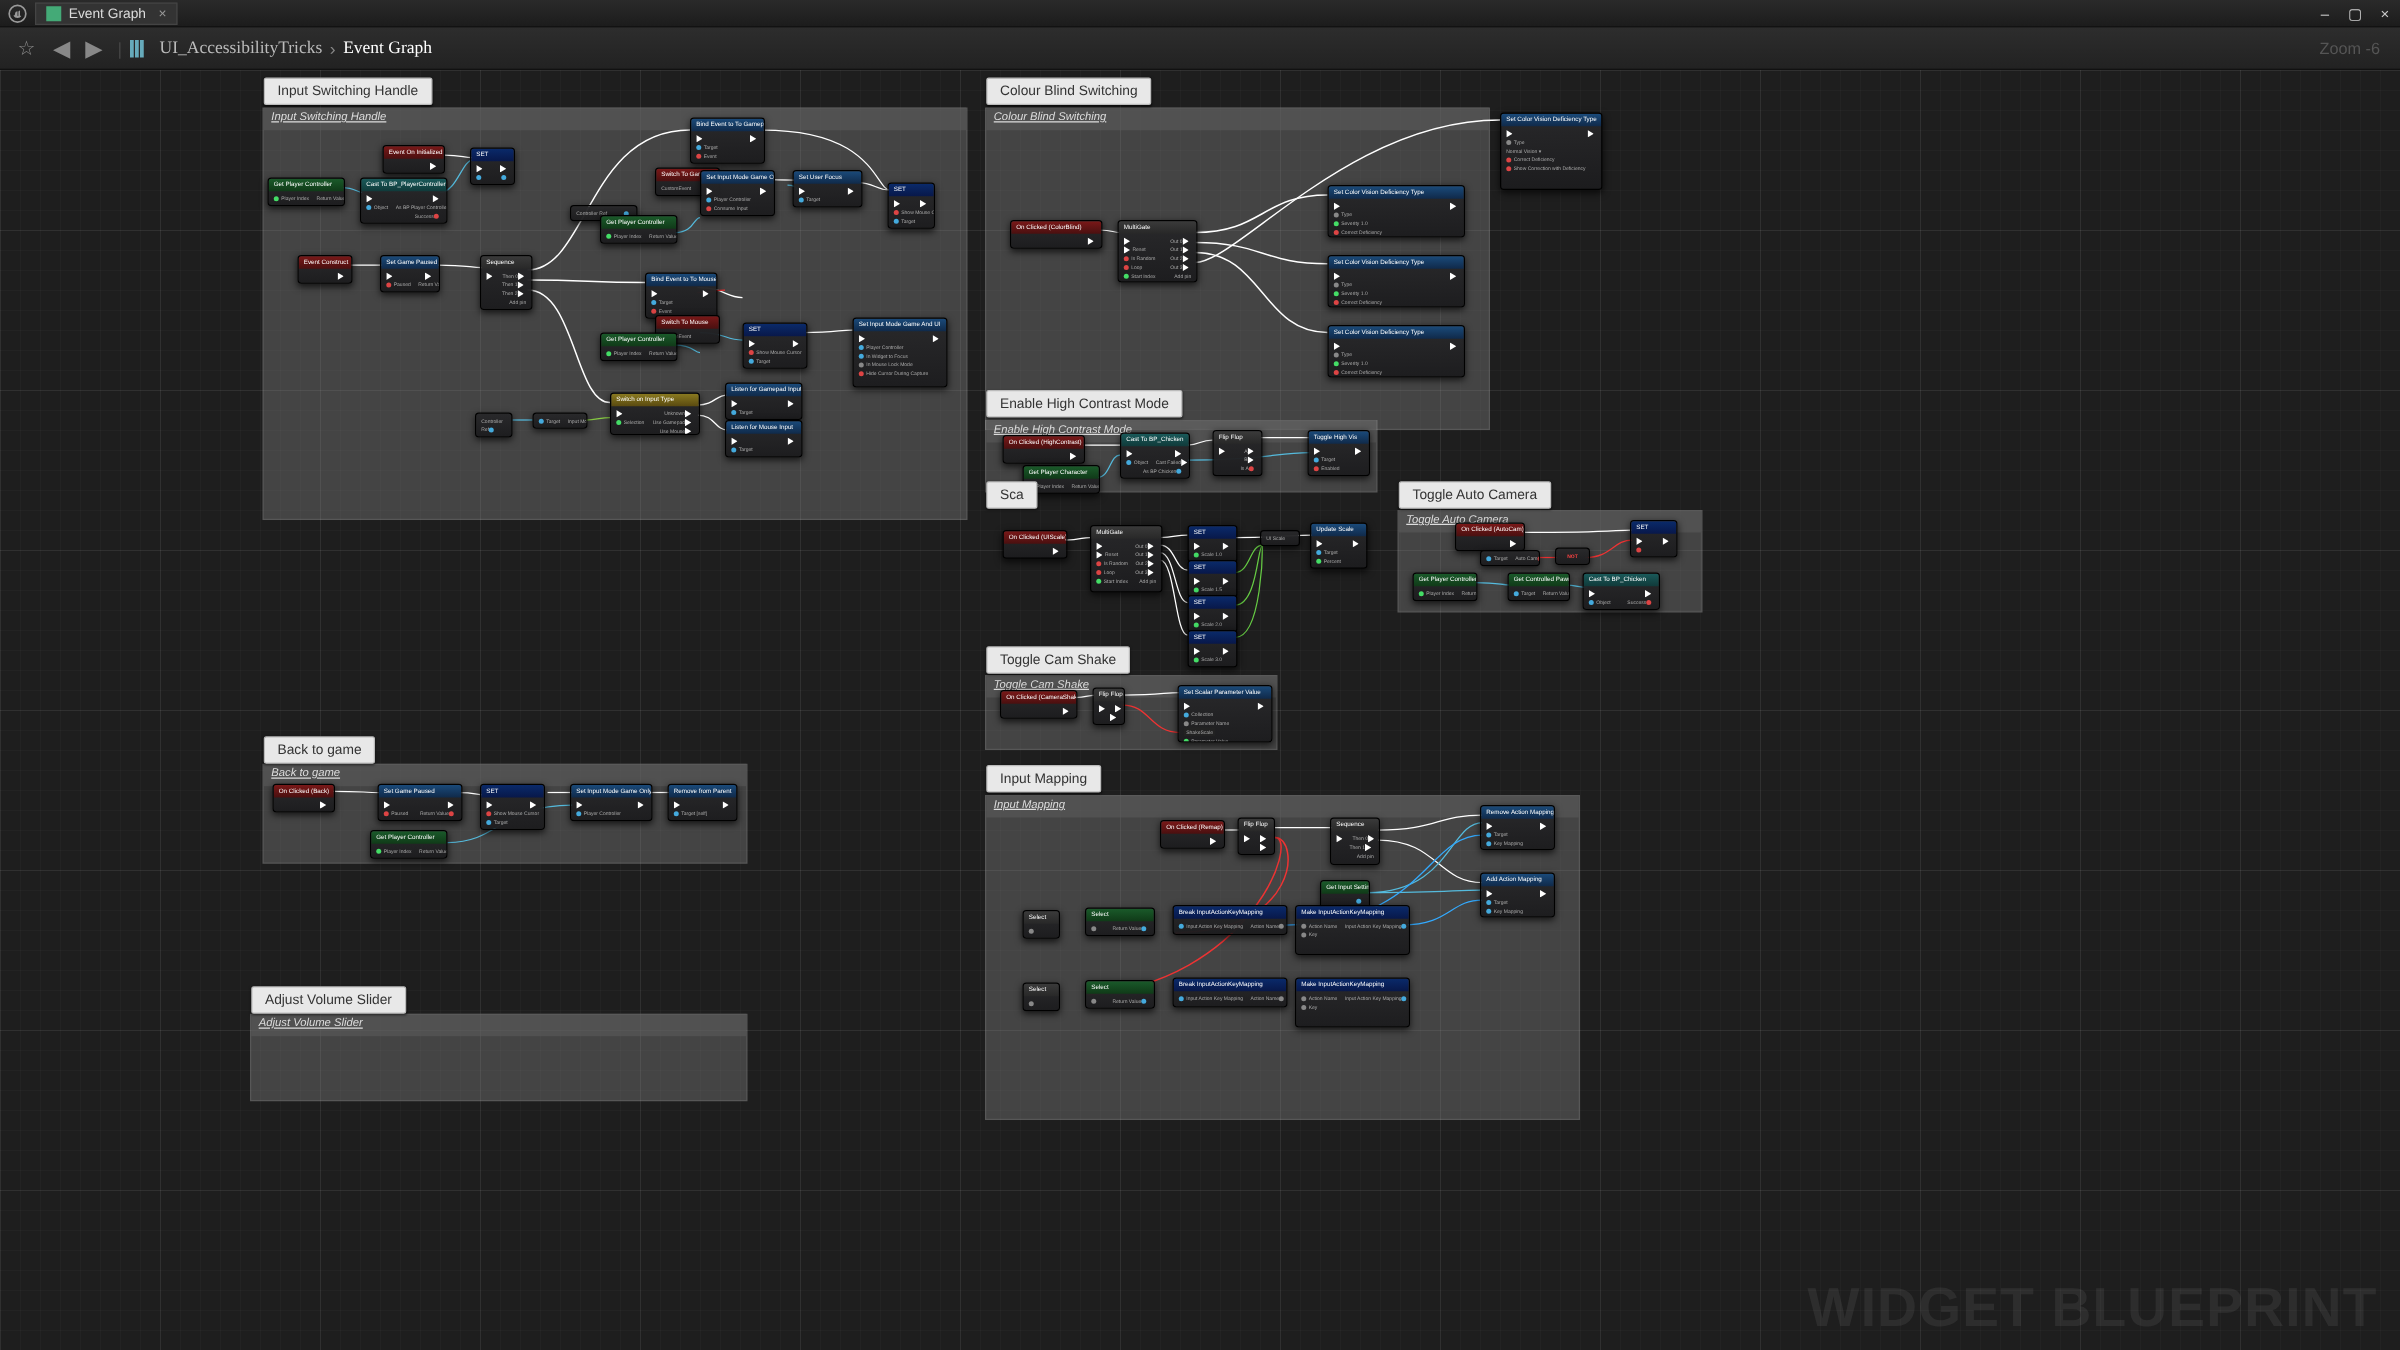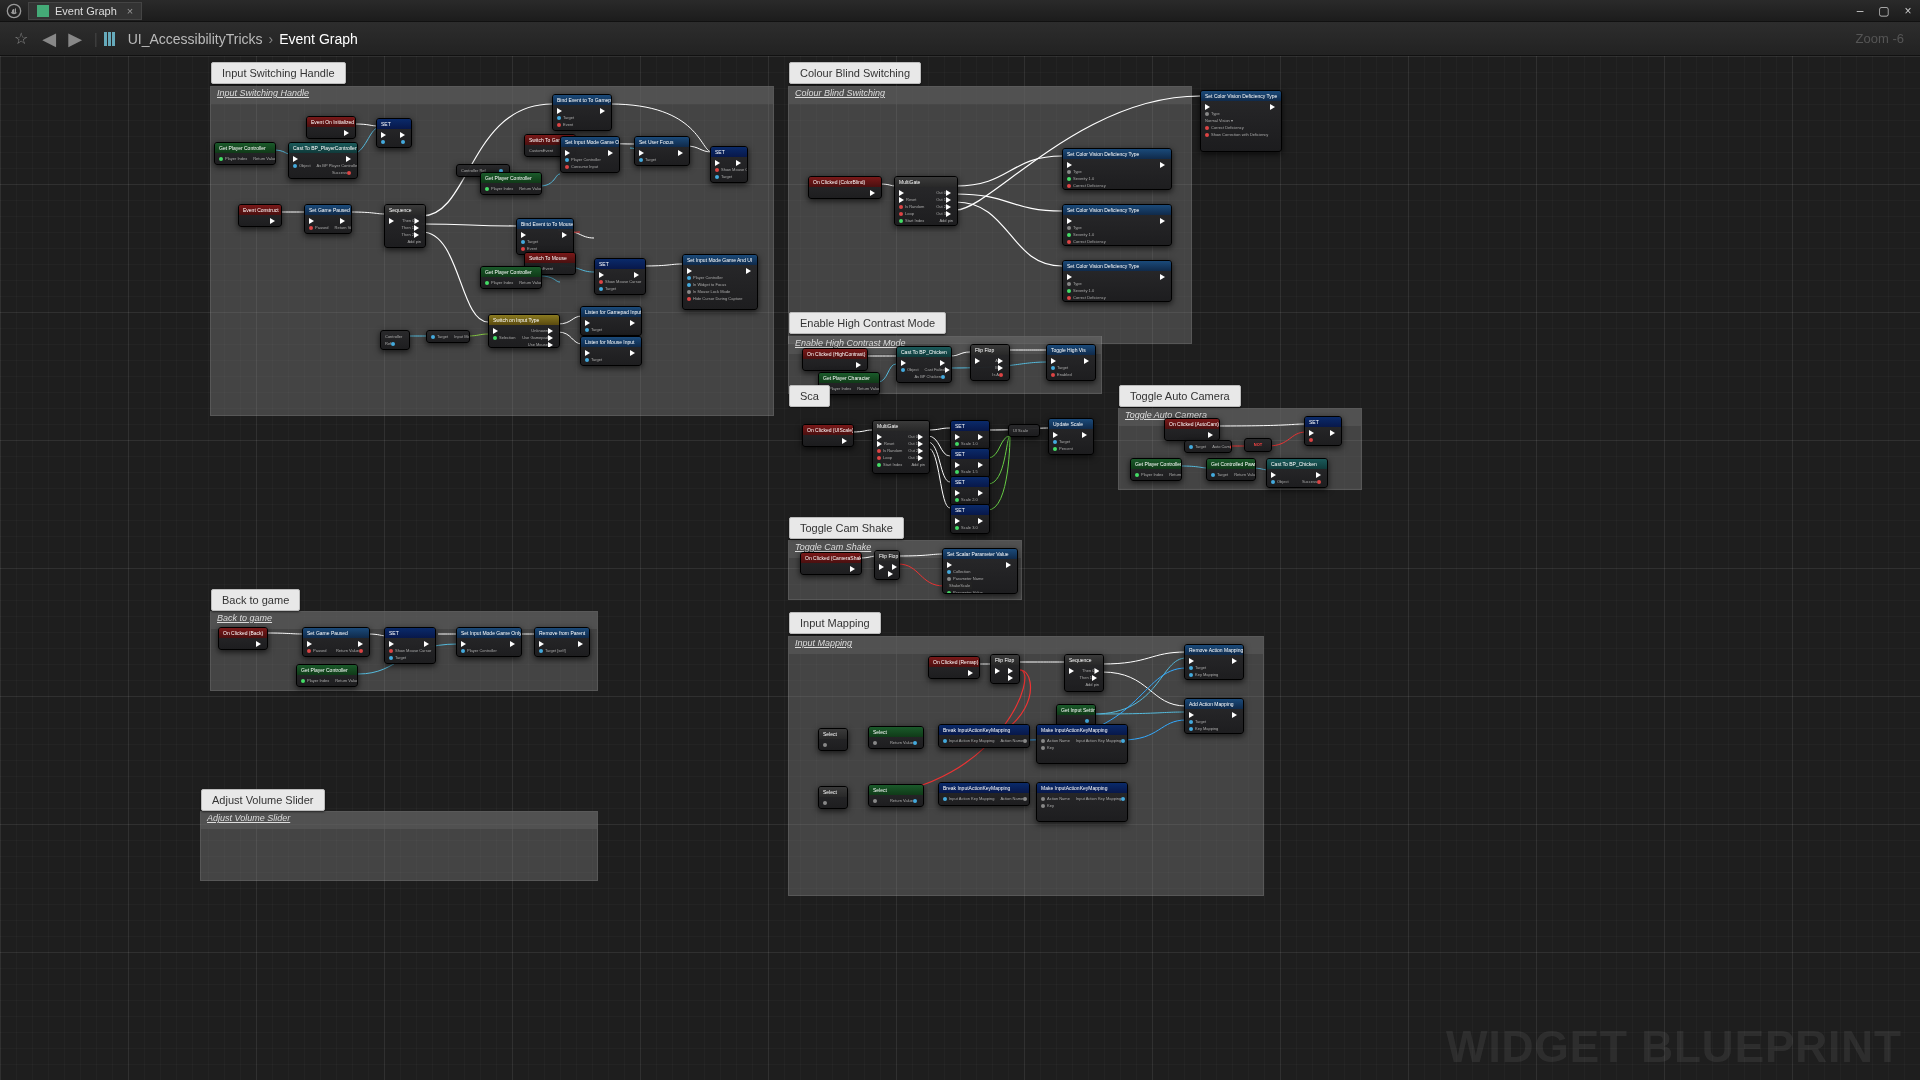--- a/index.html
+++ b/index.html
@@ -15,21 +15,21 @@
 .titlebar .spacer { flex:1; }
 .titlebar .winbtn { width:24px; text-align:center; color:#ccc; font-size:12px; cursor:pointer; }
 
 
 .toolbar { height:34px; background:linear-gradient(#2d2d2d,#222); display:flex; align-items:center; padding:0 6px; border-bottom:1px solid #111; font-size:14px; }
 .toolbar .star { color:#888; margin:0 8px; font-size:16px; }
 .toolbar .nav { color:#888; margin:0 6px; font-size:18px; }
 .toolbar .sep { color:#444; margin:0 6px; }
 .toolbar .bcicon { width:18px; height:14px; display:inline-block; margin-right:6px; }
 .toolbar .bcicon span { display:inline-block; width:3px; height:14px; background:#6ab; margin-right:1px; }
-.toolbar .crumb { color:#bbb; }
+.toolbar .crumb { color:#bbb;font-family:Liberation Serif, serif; }
 .toolbar .crumb.active { color:#fff; font-weight:500; }
 .toolbar .chev { color:#888; margin:0 6px; }
 .toolbar .tspacer { flex:1; }
 .toolbar .zoom { color:#555; font-size:13px; margin-right:10px; }
 
 
 .canvas { position:relative; width:100%; height:calc(100% - 56px); background:#1e1e1e; overflow:hidden;
   background-image:
     linear-gradient(rgba(255,255,255,.025) 1px, transparent 1px),
     linear-gradient(90deg, rgba(255,255,255,.025) 1px, transparent 1px),

